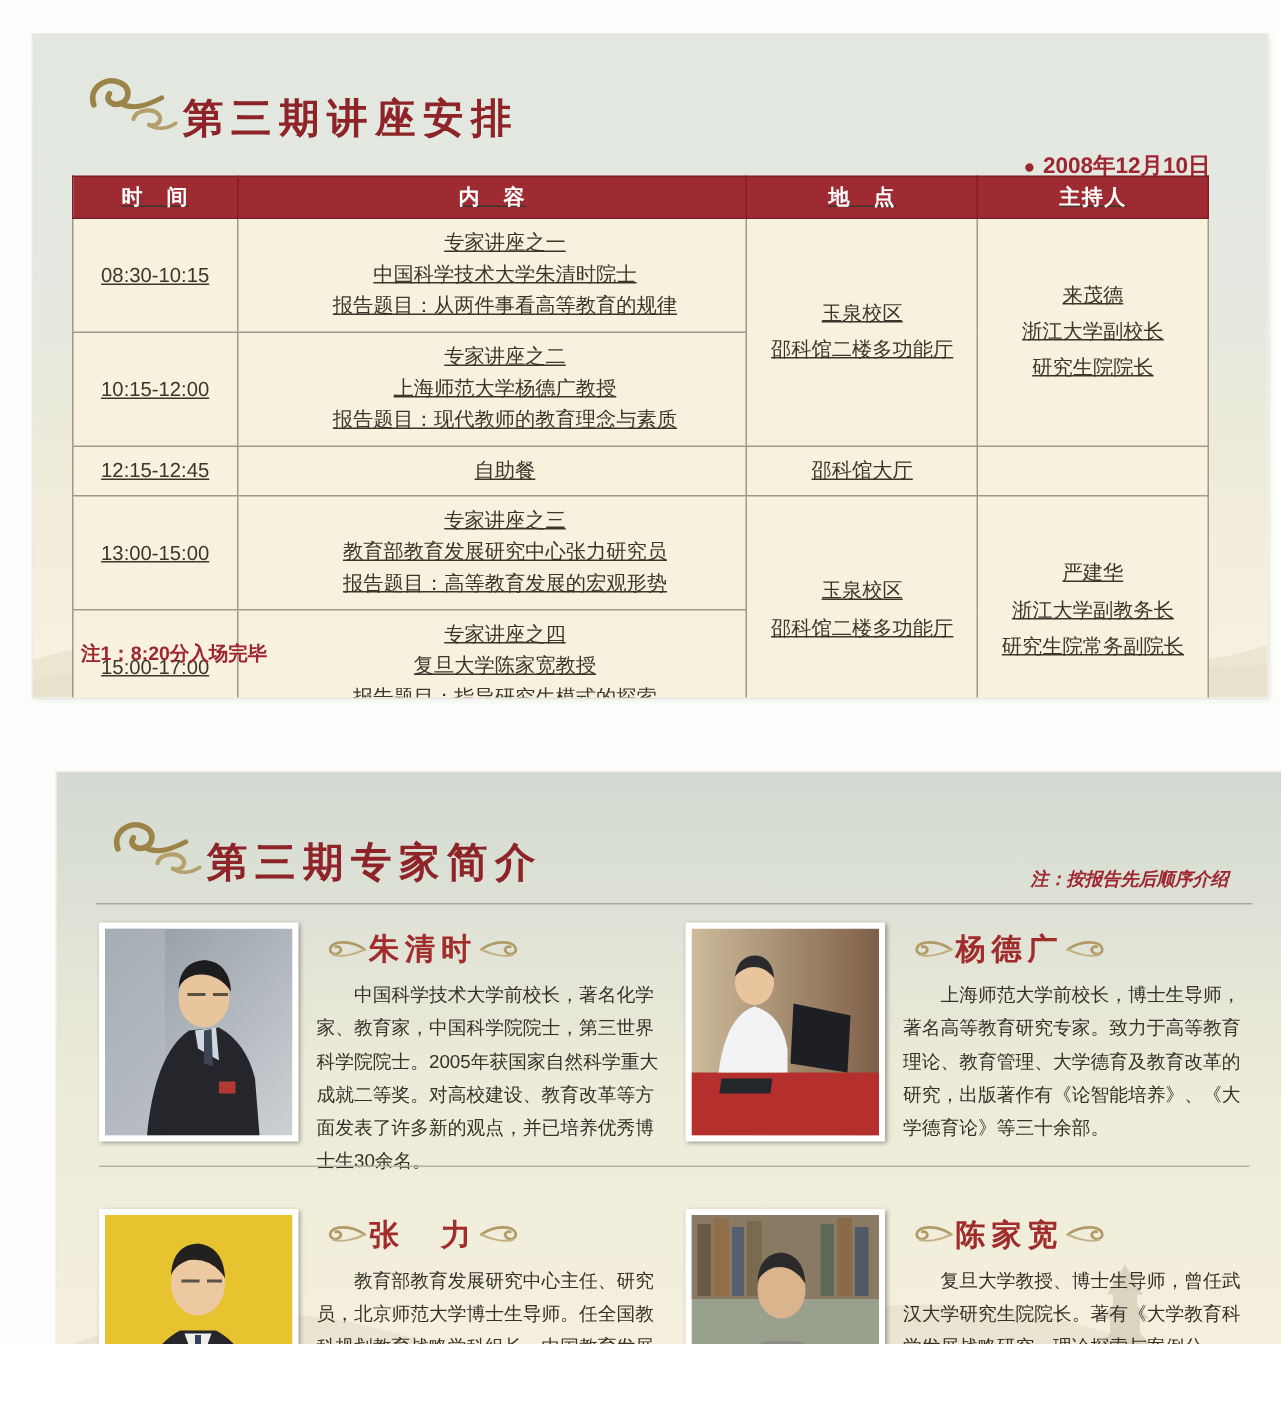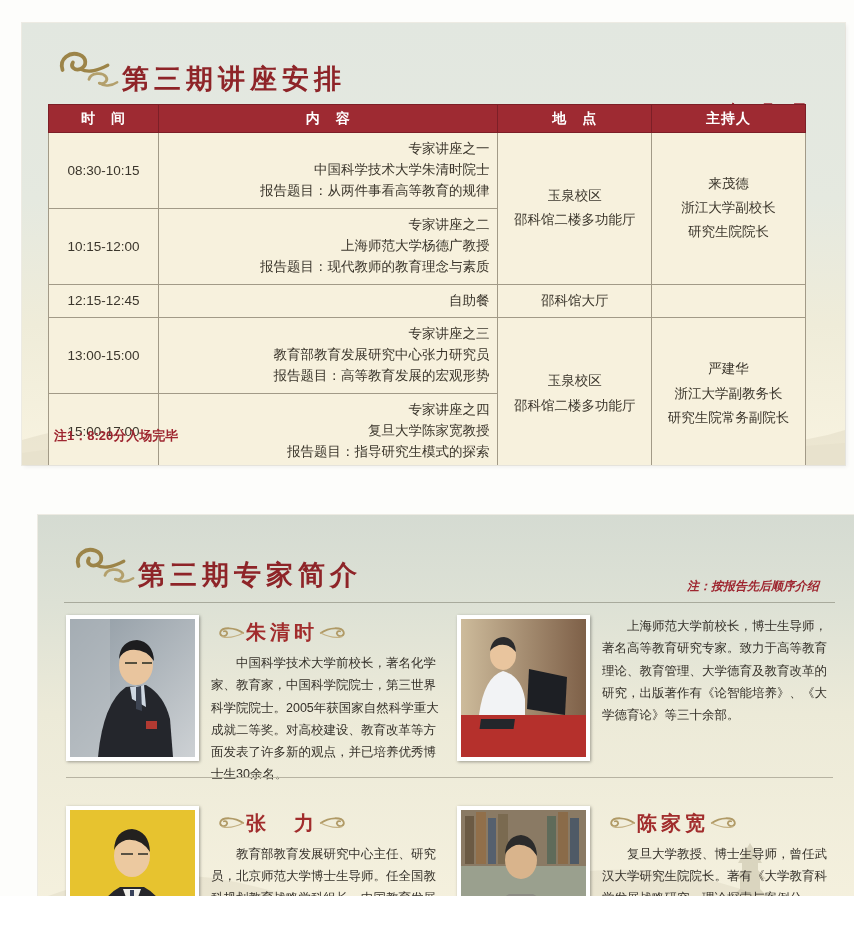--- a/index.html
+++ b/index.html
@@ -17,27 +17,27 @@
   .mountains { position:absolute; bottom:0; left:0; width:100%; pointer-events:none; }
 
   
   .cloud { position:absolute; }
   .section-title { position:absolute; font-family:"Liberation Serif","DejaVu Serif",serif;
     font-weight:bold; font-size:27px; color:#8e2428; letter-spacing:5px; }
   .date-line { position:absolute; right:38px; top:78px; font-size:15px; font-weight:bold; color:#9e2630; }
   .date-line .bullet { font-size:13px; margin-right:5px; }
 
   
-  table.schedule { position:absolute; left:26px; top:81px; width:758px; border-collapse:collapse;
-    font-size:13.5px; color:#3b362c; }
+  table.schedule { position:absolute; left:26px; top:94px; width:758px; border-collapse:collapse;
+    font-size:13.5px; color:#3b362c;text-decoration:underline; }
   table.schedule td, table.schedule th { border:1px solid #a29a87; background:#f7f1dd; }
   table.schedule th { background:#9e2a32; color:#ffffff; font-size:14px; font-weight:bold;
     height:28px; border-color:#7c1f27; letter-spacing:1px; }
   .c-time   { text-align:center; width:110px; }
-  .c-content{ text-align:right; padding:6px 8px 6px 25px; line-height:1.55; }
+  .c-content{ text-align:center; padding:6px 8px 6px 25px; line-height:1.55; }
   .c-venue, .c-host { text-align:center; line-height:1.8; }
   tr.r-tall  { height:66px; }
   tr.r-tall2 { height:64px; }
   tr.r-short { height:27px; }
 
   .notes { position:absolute; left:32px; top:404px; display:flex; gap:32px;
     font-size:13px; font-weight:bold; color:#9e2630;flex-direction:column; }
 
   
   .experts-note { position:absolute; right:42px; top:63px; font-size:12px; font-weight:bold; color:#9e2630;font-style:italic; }
@@ -238,20 +238,31 @@
             <rect width="125" height="138" fill="url(#bg2)"></rect>
             <rect x="0" y="96" width="125" height="42" fill="#b5302c"></rect>
             <path d="M68,50 L106,58 L104,96 L66,90 Z" fill="#1d1f24"></path>
             <ellipse cx="42" cy="36" rx="13" ry="15" fill="#e9c59e"></ellipse>
             <path d="M29,32 Q31,18 43,18 Q54,19 55,33 Q48,24 38,26 Q32,28 29,32" fill="#2a2a2c"></path>
             <path d="M18,96 Q23,58 42,52 Q60,57 64,80 L64,96 Z" fill="#f2f3f5"></path>
             <rect x="34" y="100" width="34" height="10" fill="#23262b" transform="skewX(-8)"></rect>
           </svg>
         </div>
         <div class="expert-info">
+          <div class="name-row">
+            <svg class="flourish" width="30" height="16" viewBox="0 0 34 18">
+              <path d="M32,9 C22,2 8,2 6,8 C5,12 10,14 13,11 C15,9 13,6 10,7" fill="none" stroke="#b09a66" stroke-width="2" stroke-linecap="round"></path>
+              <path d="M32,9 C24,13 14,15 8,13" fill="none" stroke="#c4b183" stroke-width="1.5" stroke-linecap="round"></path>
+            </svg>
+            <span class="expert-name">杨德广</span>
+            <svg class="flourish right" width="30" height="16" viewBox="0 0 34 18">
+              <path d="M32,9 C22,2 8,2 6,8 C5,12 10,14 13,11 C15,9 13,6 10,7" fill="none" stroke="#b09a66" stroke-width="2" stroke-linecap="round"></path>
+              <path d="M32,9 C24,13 14,15 8,13" fill="none" stroke="#c4b183" stroke-width="1.5" stroke-linecap="round"></path>
+            </svg>
+          </div>
           <div class="expert-bio">上海师范大学前校长，博士生导师，著名高等教育研究专家。致力于高等教育理论、教育管理、大学德育及教育改革的研究，出版著作有《论智能培养》、《大学德育论》等三十余部。</div>
         </div>
       </div>
 
       <div class="expert">
         <div class="photo-frame">
           <svg viewBox="0 0 125 138">
             <rect width="125" height="138" fill="#e7c32f"></rect>
             <ellipse cx="62" cy="46" rx="18" ry="21" fill="#ecc9a0"></ellipse>
             <path d="M44,40 Q45,20 62,19 Q79,21 80,42 Q71,28 56,30 Q47,33 44,40" fill="#23211f"></path>

